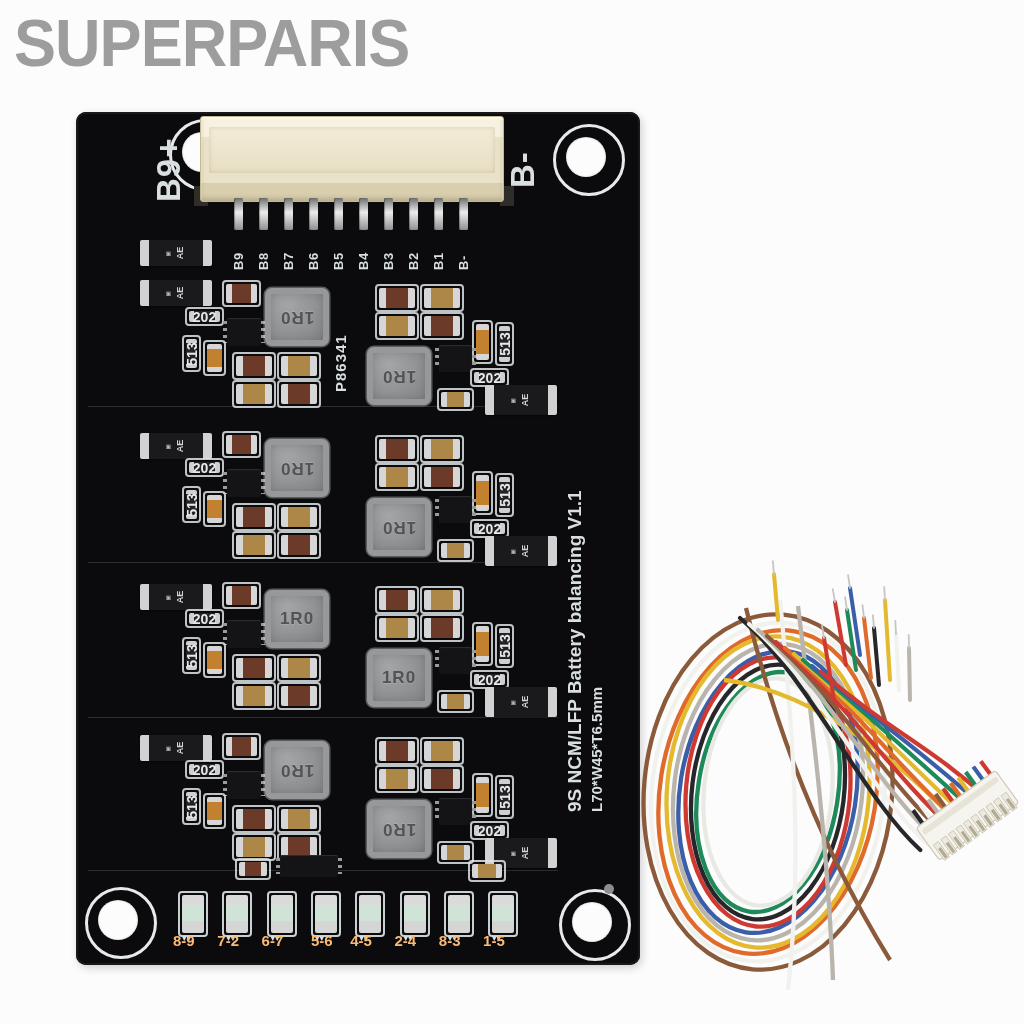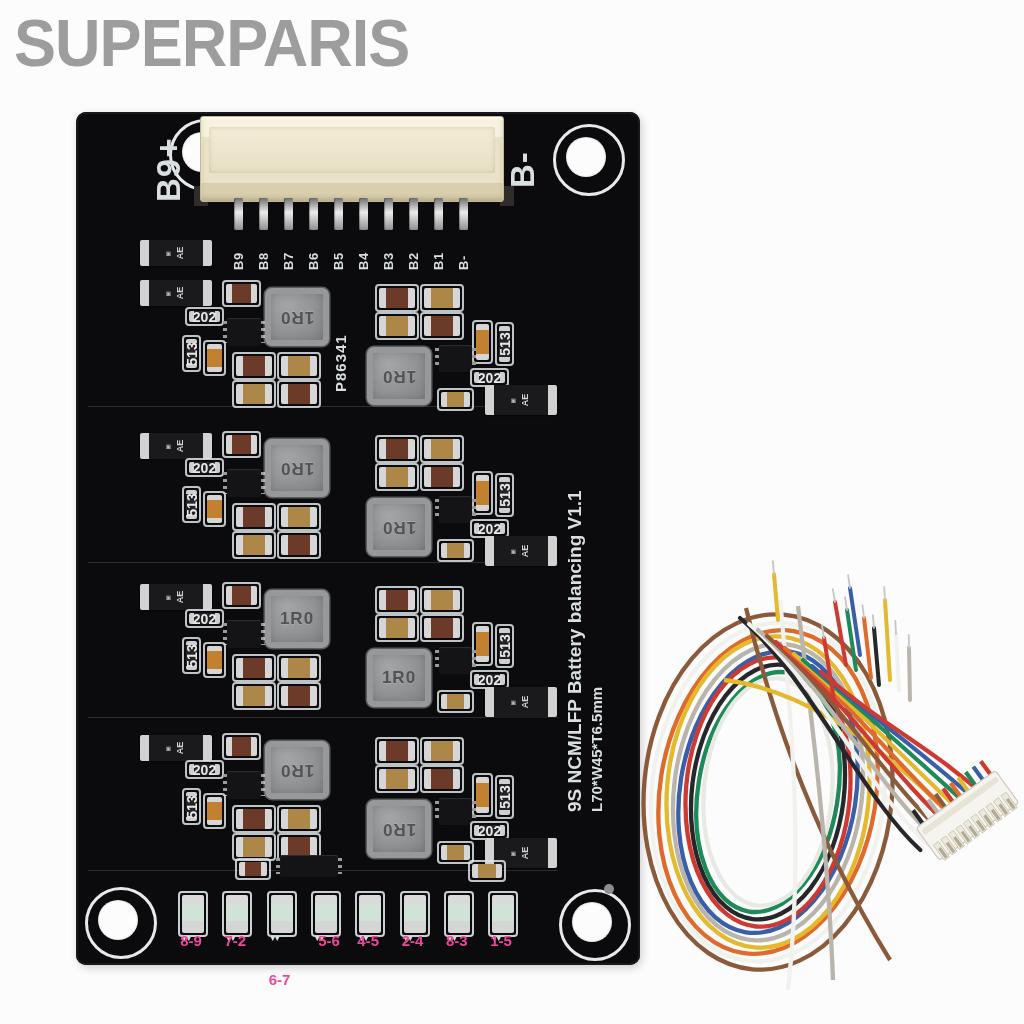--- a/index.html
+++ b/index.html
@@ -50,21 +50,21 @@
   .diode{position:absolute;border-radius:2px;background:linear-gradient(90deg,#d2d2d2 0 13%,#1a1a1d 13% 87%,#d2d2d2 87%);
        box-shadow:0 1px 2px rgba(0,0,0,.5);display:flex;align-items:center;justify-content:center;gap:3px}
   .diode .dmk{color:#cfd3d5;font-size:9px;font-weight:700;transform:rotate(-90deg)}
   .diode .dlogo{color:#b9bdbf;font-size:8px;transform:rotate(-45deg)}
   .divider{position:absolute;left:12px;width:470px;height:1px;background:rgba(255,255,255,.14)}
   
   .led{position:absolute;width:26px;height:42px;border:2px solid rgba(222,229,232,.9);border-radius:4px}
   .led .chip{position:absolute;inset:2px;border-radius:2px;
        background:linear-gradient(180deg,#dadada 0 26%,#cfe4d6 26% 68%,#d5d5d5 68%)}
   .led:after{content:"▾▾";position:absolute;left:2px;top:40px;color:#dde2e4;font-size:9px;letter-spacing:0}
-  .ledlabel{position:absolute;width:36px;text-align:center;color:#ec4899;font-size:15px;font-weight:700}
+  .ledlabel{position:absolute;width:36px;color:#fdba74;font-size:15px;font-weight:700}
   .dot{position:absolute;width:10px;height:10px;border-radius:50%;background:#8d8d8f}
   #harness{position:absolute;left:628px;top:560px;width:396px;height:462px}
 </style>
 </head>
 <body>
 
 <div id="watermark">SUPERPARIS</div>
 
 <div id="pcb">
 
@@ -400,21 +400,21 @@
         <div class="chip" style=""></div>
       </div>
       <div class="ledlabel" style="left:97px;top:820px">8-9</div>
       <div class="led" style="left:146.3px;top:779px">
         <div class="chip" style=""></div>
       </div>
       <div class="ledlabel" style="left:141.3px;top:820px">7-2</div>
       <div class="led" style="left:190.6px;top:779px">
         <div class="chip" style=""></div>
       </div>
-      <div class="ledlabel" style="left:185.6px;top:859px">6-7</div>
+      <div class="ledlabel" style="left:185.6px;top:820px">6-7</div>
       <div class="led" style="left:234.89999999999998px;top:779px">
         <div class="chip" style=""></div>
       </div>
       <div class="ledlabel" style="left:235px;top:820px">5-6</div>
       <div class="led" style="left:279.2px;top:779px">
         <div class="chip" style=""></div>
       </div>
       <div class="ledlabel" style="left:274.2px;top:820px">4-5</div>
       <div class="led" style="left:323.5px;top:779px">
         <div class="chip" style=""></div>

